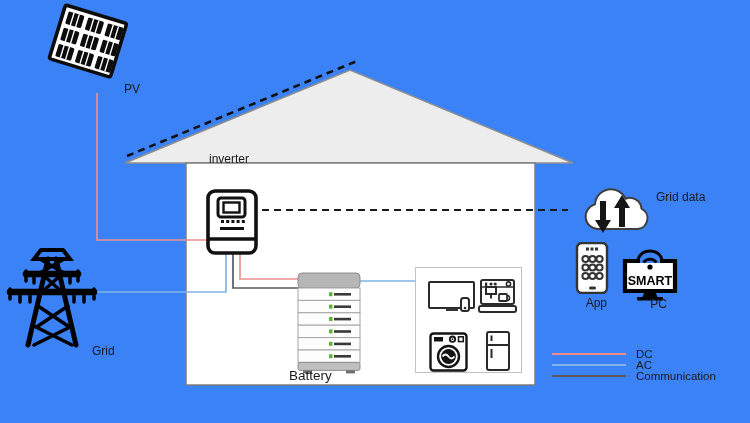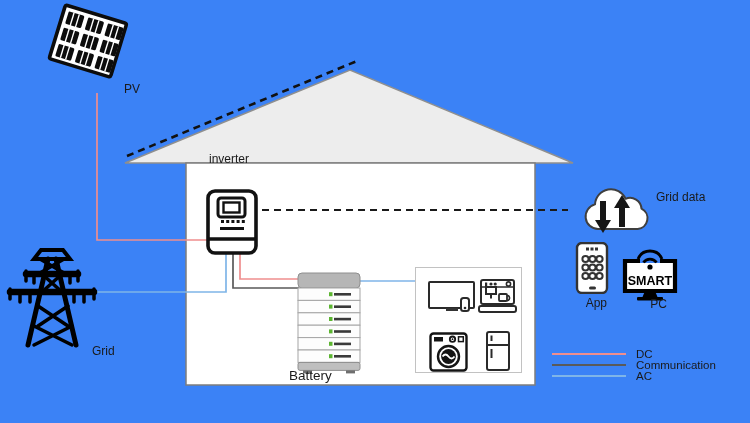--- a/index.html
+++ b/index.html
@@ -211,22 +211,22 @@
     <rect x="19" y="51" width="26" height="3.5" rx="1" fill="#000"></rect>
   </svg>
   <div class="lbl" style="left:635px;top:297px;width:32px;text-align:right;">PC</div>
 
   <div class="legend">
     <div class="legend-row">
       <span class="legend-line lg-dc"></span>
       <span class="legend-text">DC</span>
     </div>
     <div class="legend-row">
+      <span class="legend-line lg-ac"></span>
+      <span class="legend-text">AC</span>
+    </div>
+    <div class="legend-row">
       <span class="legend-line lg-comm"></span>
       <span class="legend-text">Communication</span>
     </div>
-    <div class="legend-row">
-      <span class="legend-line lg-ac"></span>
-      <span class="legend-text">AC</span>
-    </div>
   </div>
 
 </div>
 
 </body></html>

